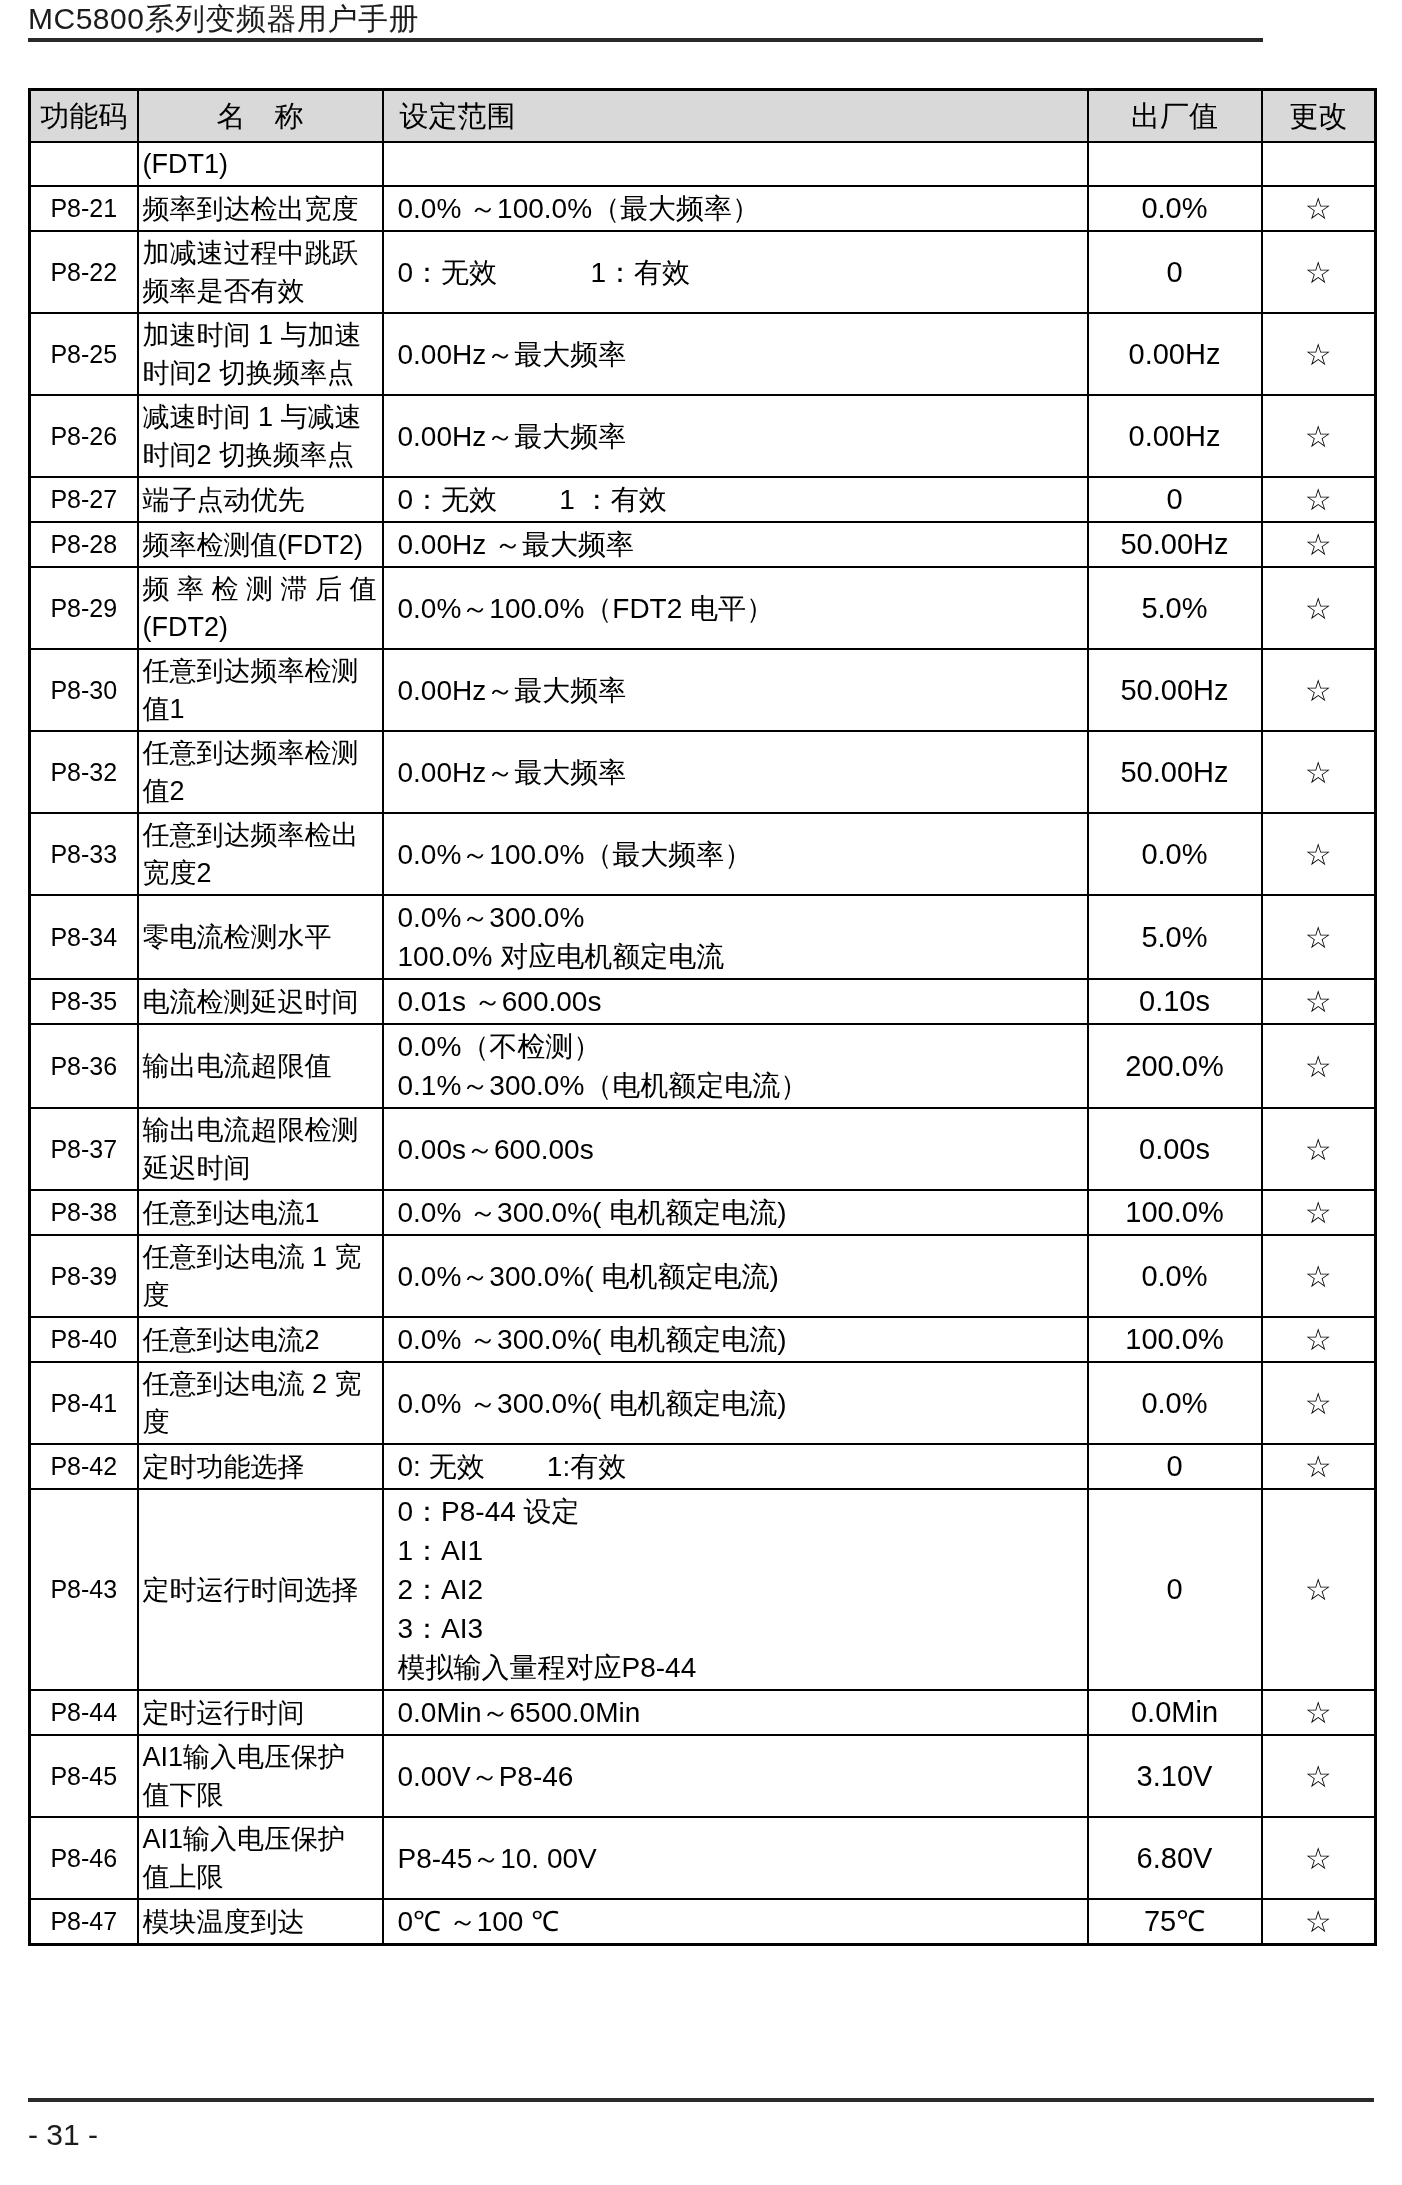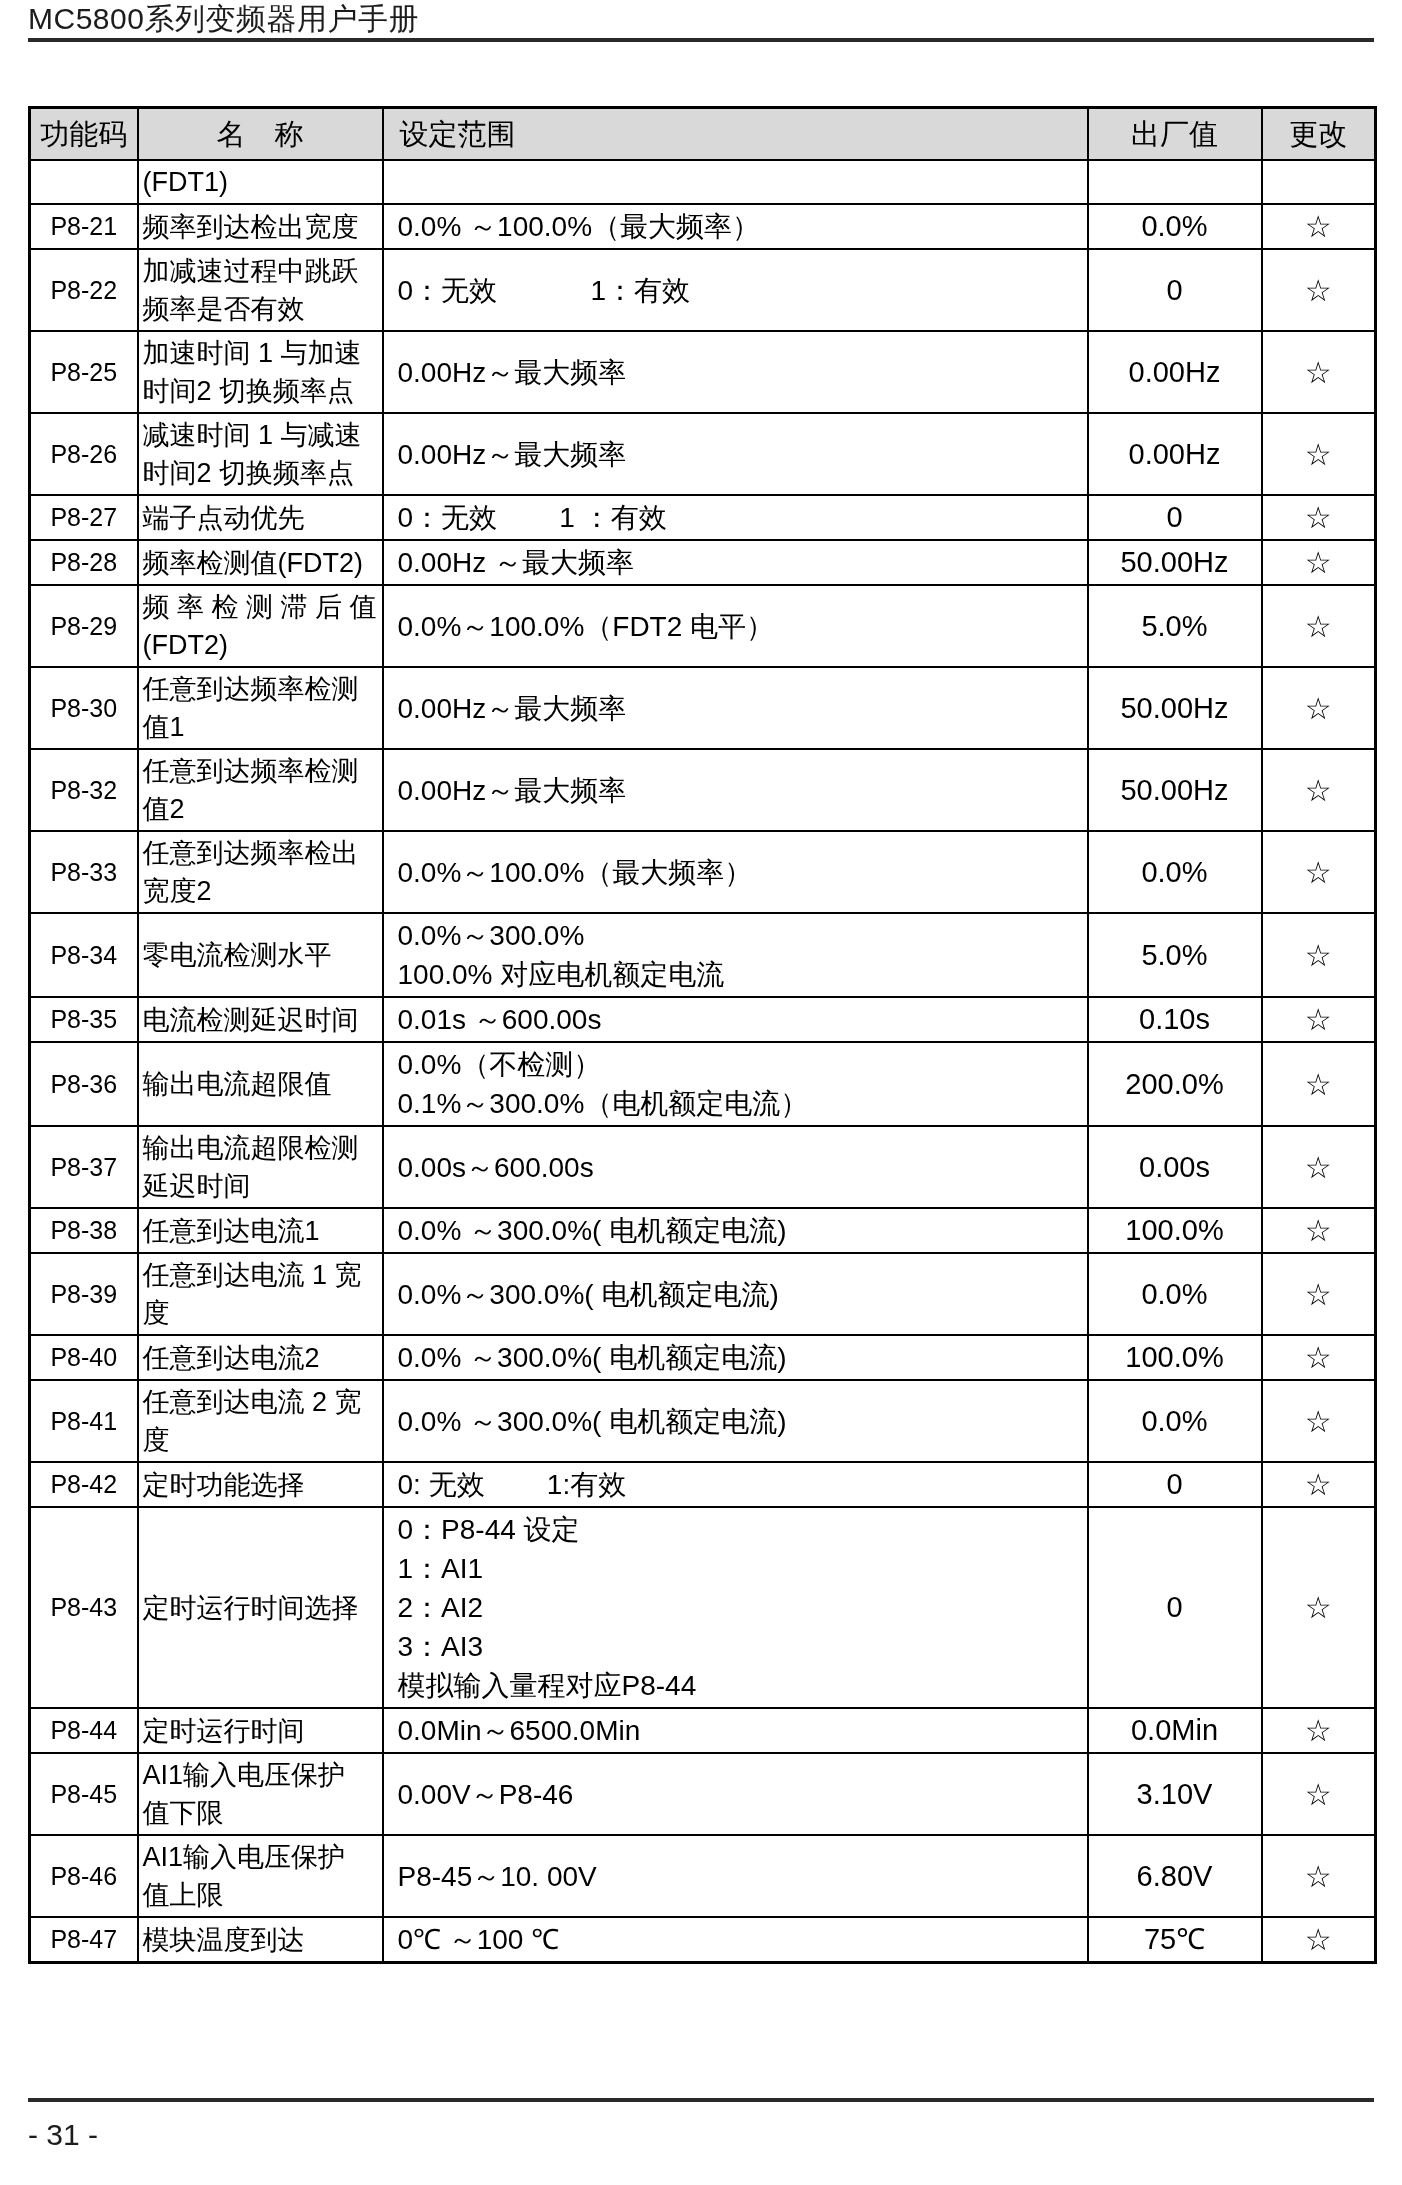--- a/index.html
+++ b/index.html
@@ -9,39 +9,39 @@
     height: 2185px;
     background: #ffffff;
     color: #000000;
     font-family: "Liberation Sans", sans-serif;
     overflow: hidden;
   }
   .content {
     position: absolute;
     top: 0;
     left: 28px;
-    width: 1346px;
+    width: 1235px;
   }
   .doc-title {
     font-size: 30px;
     line-height: 34px;
     padding-top: 2px;
     color: #1c1c1c;
     letter-spacing: 0.5px;
   }
   .header-rule {
     height: 4px;
     background: #2a2a2a;
     margin-top: 2px;
   }
   table.param-table {
     border-collapse: collapse;
     table-layout: fixed;
     width: 1346px;
-    margin-top: 64px;
+    margin-top: 46px;
     border: 3px solid #000;
   }
   .param-table th, .param-table td {
     border: 2px solid #000;
     font-size: 28px;
     line-height: 39px;
     padding: 2px 8px;
     vertical-align: middle;
     overflow: hidden;
   }

